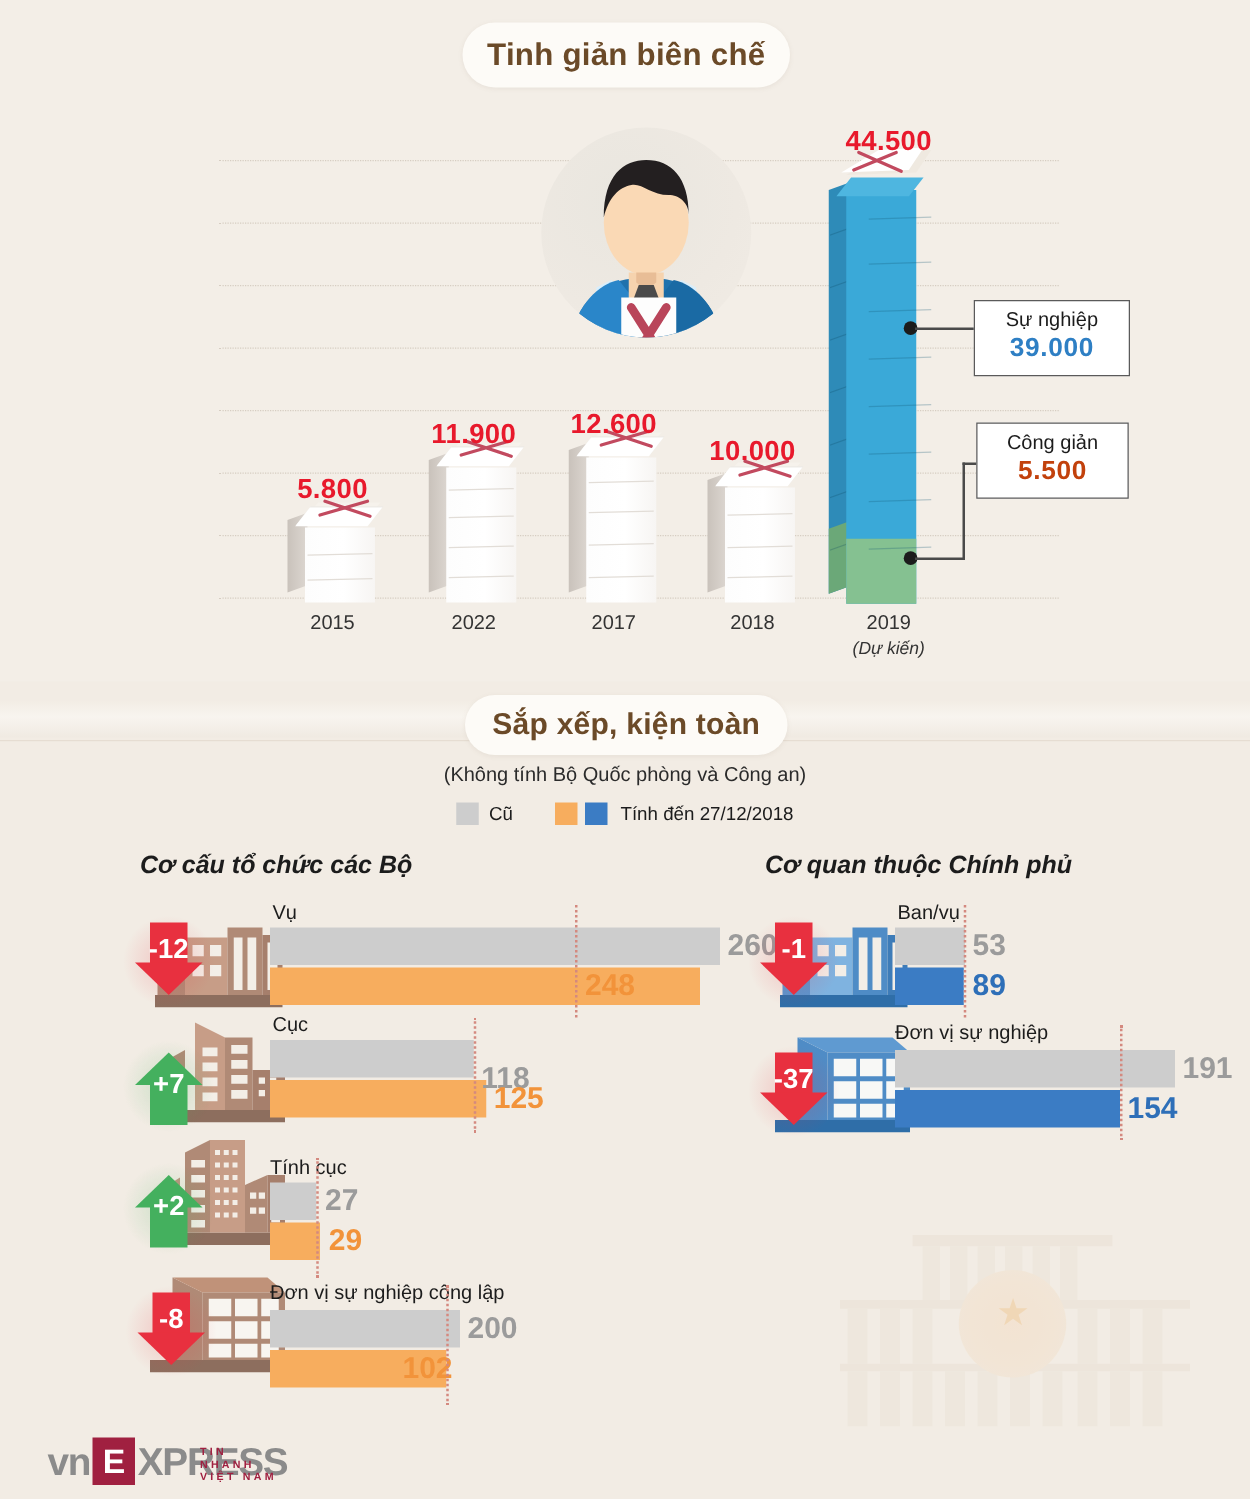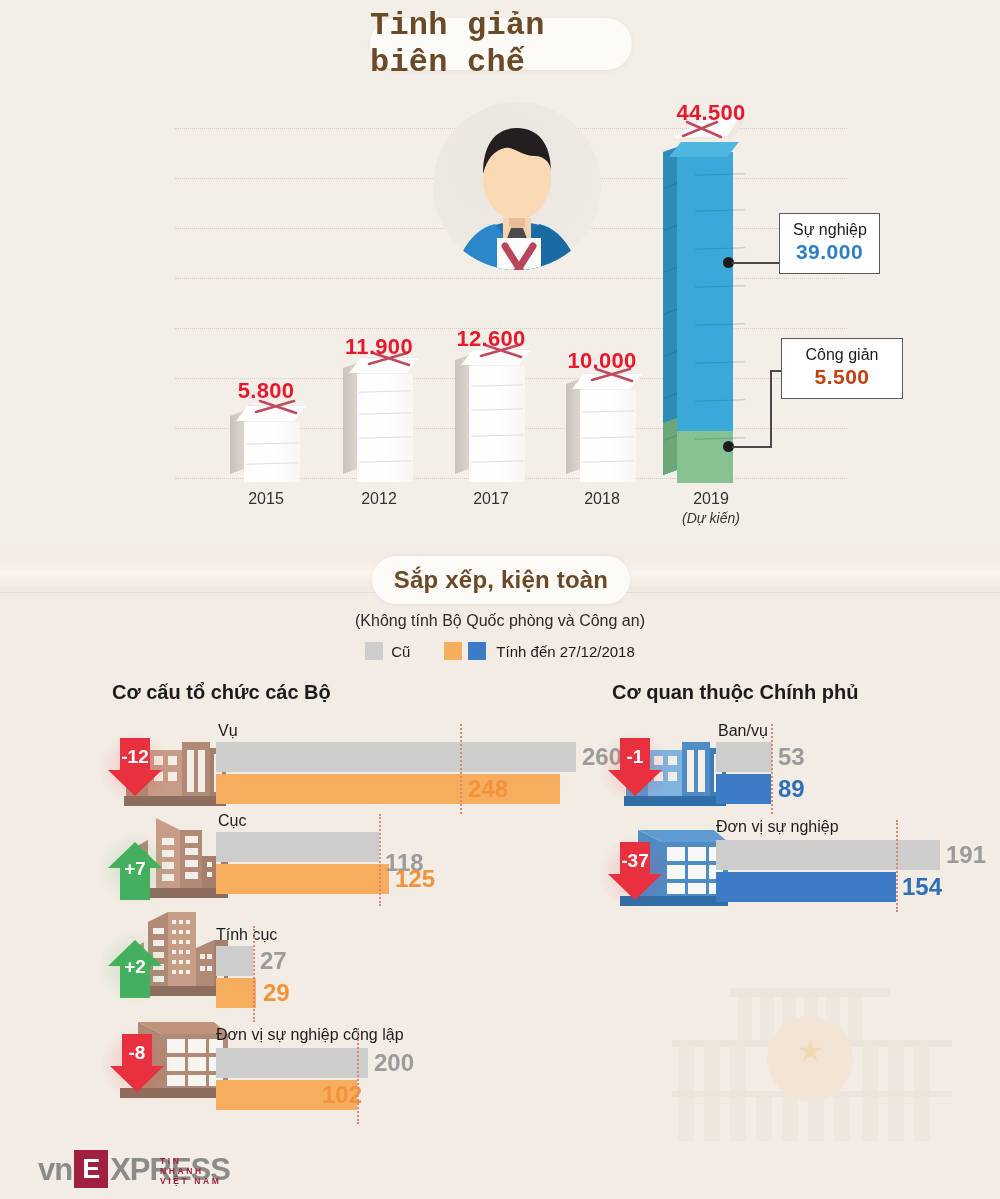--- a/index.html
+++ b/index.html
@@ -38,21 +38,21 @@
   .pill {
     position: absolute;
     background: #fdfbf7;
     border-radius: 26px;
     color: #6b4a28;
     font-weight: bold;
     display: flex; align-items: center; justify-content: center;
     box-shadow: 0 1px 4px rgba(140,120,95,.10);
     letter-spacing: .2px;
   }
-  #pill1 { left: 370px; top: 18px; width: 262px; height: 52px; font-size: 32px; font-family: Liberation Mono, monospace; }
+  #pill1 { left: 370px; top: 18px; width: 262px; height: 52px; font-size: 25px; }
   #pill2 { left: 372px; top: 556px; width: 258px; height: 48px; font-size: 24px; }
 
   
   .avatar-wrap { position: absolute; left: 425px; top: 100px; width: 180px; height: 200px; }
   .avatar-disc {
     position:absolute; left:8px; top:2px; width:168px; height:168px; border-radius:50%;
     background: radial-gradient(circle at 40% 35%, #e9e6df 0%, #eee9e2 60%, #f1ece5 100%);
   }
 
   
@@ -129,21 +129,21 @@
   .callout .ttl { font-size:16px; color:#1c1c1c; white-space:nowrap; }
   .callout .val { font-size:21px; font-weight:bold; letter-spacing:.5px; margin-top:1px; }
   .leader { position:absolute; background:#4a4a4a; }
   .dot { position:absolute; width:11px; height:11px; border-radius:50%; background:#1c1c1c; }
 
   
   .subnote { position:absolute; width:1000px; text-align:center; top:612px; font-size:16px; color:#2b2b2b; }
   .legend { position:absolute; top:642px; width:1000px; display:flex; justify-content:center; align-items:center; gap:8px; font-size:15px; color:#1c1c1c; }
   .sw { display:inline-block; width:18px; height:18px; }
 
-  .coltitle { position:absolute; font-size:20px; font-weight:bold; color:#1c1c1c; }
+  .coltitle { position:absolute; font-size:20px; font-weight:bold; color:#1c1c1c;font-style:italic; }
 
   .group { position:absolute; }
   .grp-name { position:absolute; font-size:16px; color:#1c1c1c; white-space:nowrap; }
   .bar { position:absolute; height:30px; }
   .bar.old { background:#cdcdcd; }
   .bar.neworange { background:#f7ad5e; }
   .bar.newblue { background:#3b7cc4; }
   .bval { position:absolute; font-size:24px; font-weight:bold; line-height:30px; white-space:nowrap; }
   .bval.old { color:#9b9b9b; }
   .bval.no { color:#f2933a; }
@@ -154,21 +154,21 @@
   .arrow { position:absolute; width:54px; height:62px; }
   .arrow .shaft { position:absolute; left:12px; top:0; width:30px; height:34px; }
   .arrow .head { position:absolute; left:0; top:32px; width:0; height:0; border-left:27px solid transparent; border-right:27px solid transparent; }
   .arrow.down .shaft { background:#e8303f; }
   .arrow.down .head { border-top:26px solid #e8303f; }
   .arrow.up { transform: rotate(180deg); }
   .arrow.up .shaft { background:#44b05e; }
   .arrow.up .head { border-top:26px solid #44b05e; }
   .arrow .txt {
     position:absolute; left:0; top:8px; width:54px; text-align:center;
-    color:#fff; font-weight:bold; font-size:19px; z-index:3;
+    color:#fff; font-weight:bold; font-size:22px; z-index:3;
   }
   .arrow.up .txt { transform: rotate(180deg); top:20px; }
   .arrow .glow { position:absolute; left:-10px; top:-8px; width:74px; height:78px; border-radius:50%; }
   .arrow.down .glow { background: radial-gradient(circle,rgba(232,48,63,.22) 0%,rgba(232,48,63,0) 68%); }
   .arrow.up .glow { background: radial-gradient(circle,rgba(68,176,94,.22) 0%,rgba(68,176,94,0) 68%); }
 
   
   .bldg { position:absolute; }
 
   
@@ -257,21 +257,21 @@
       </div>
     <div class="top" style="top:-12px">
         <div class="topface2"></div>
         <div class="topface"></div>
       </div>
     <svg style="position:absolute;left:20px;top:-16px" width="56" height="22">
         <path d="M6 14 L44 3 M10 3 L46 15" stroke="#c24a5f" stroke-width="2.6" stroke-linecap="round" fill="none"></path>
       </svg>
   </div>
   <div class="barlabel" style="left:319px;top:334px;width:120px">11.900</div>
-  <div class="yearlabel" style="left:319px;top:490px">2012</div>
+  <div class="yearlabel" style="left:319px;top:490px">2022</div>
 
   <div class="stack" style="left:455px;top:358px;width:72px;height:124px">
     <div class="side" style="height:114px"></div>
     <div class="front" style="height:116px"></div>
     <div class="lines">
         <i style="bottom:20px"></i>
         <i style="bottom:46px"></i>
         <i style="bottom:72px"></i>
         <i style="bottom:96px"></i>
       </div>
@@ -337,21 +337,21 @@
       <path d="M2 22 L32 4 L68 2 L56 20 Z" fill="#ffffff"></path>
       <path d="M12 20 L46 6 M16 6 L50 21" stroke="#c24a5f" stroke-width="2.6" stroke-linecap="round" fill="none"></path>
     </svg>
   </div>
   <div class="barlabel" style="left:651px;top:100px;width:120px">44.500</div>
   <div class="yearlabel" style="left:651px;top:490px">2019</div>
   <div class="yearsub" style="left:651px;top:510px">(Dự kiến)</div>
 
   <div class="dot" style="left:723px;top:257px"></div>
   <div class="leader" style="left:732px;top:262px;width:48px;height:2px"></div>
-  <div class="callout" style="left:779px;top:213px;width:101px">
+  <div class="callout" style="left:779px;top:240px;width:125px">
     <div class="ttl">Sự nghiệp</div>
     <div class="val" style="color:#2e7fc4">39.000</div>
   </div>
 
   <div class="dot" style="left:723px;top:441px"></div>
   <div class="leader" style="left:732px;top:446px;width:40px;height:2px"></div>
   <div class="leader" style="left:770px;top:370px;width:2px;height:78px"></div>
   <div class="leader" style="left:770px;top:370px;width:12px;height:2px"></div>
   <div class="callout" style="left:781px;top:338px;width:122px">
     <div class="ttl">Công giản</div>

